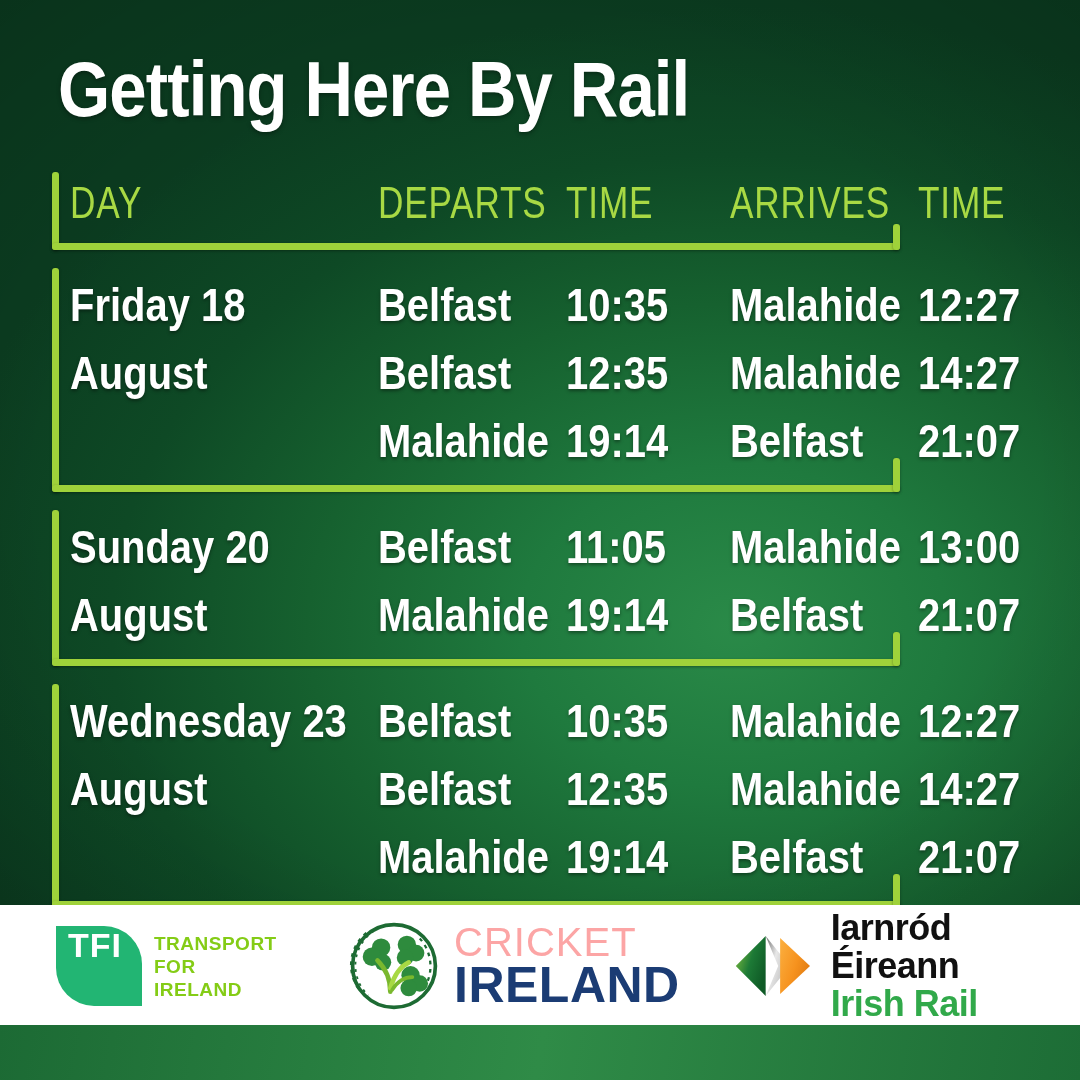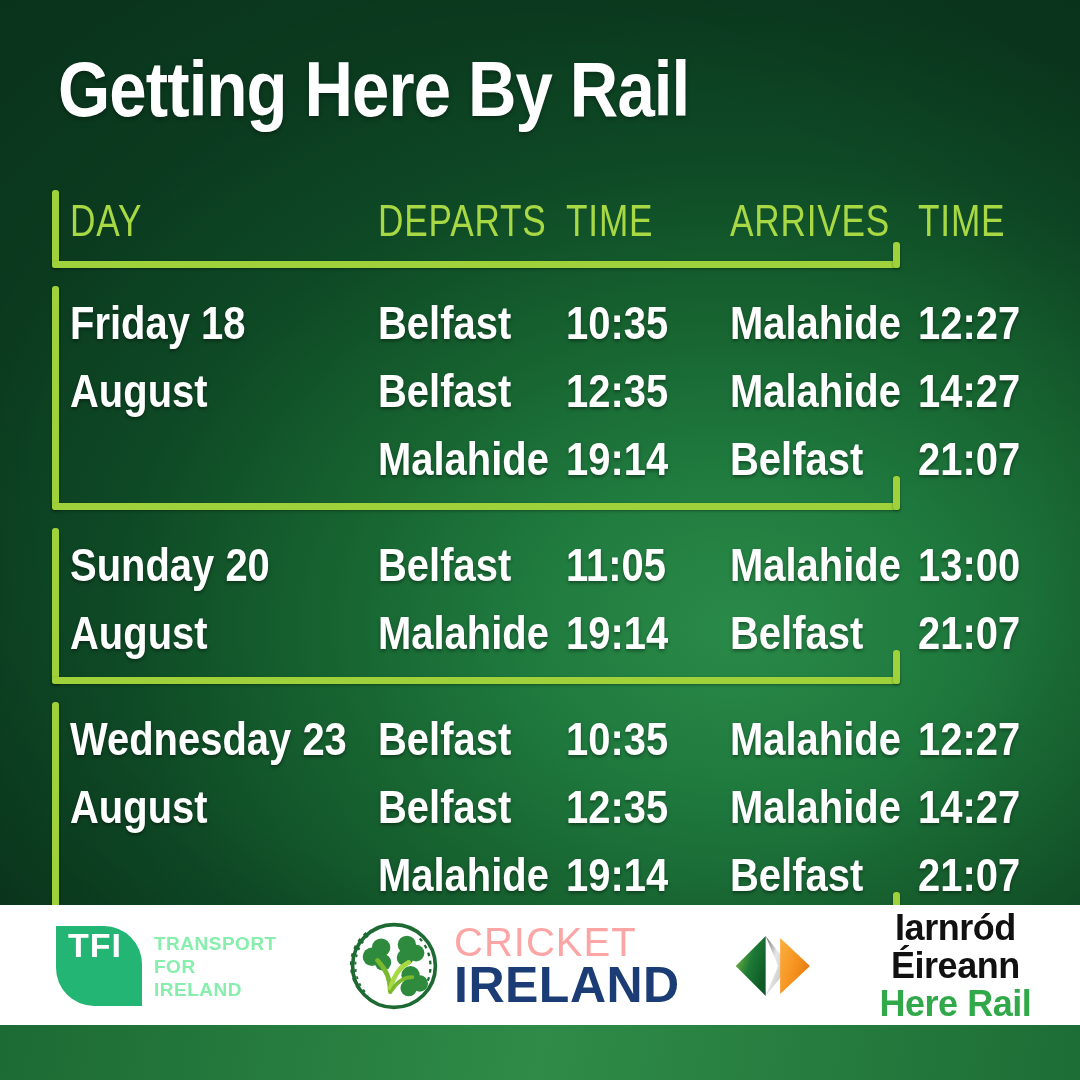--- a/index.html
+++ b/index.html
@@ -36,21 +36,21 @@
     letter-spacing:-1px;
     color:#ffffff;
     transform:scaleX(0.86);
     transform-origin:left top;
     text-shadow:0 2px 5px rgba(0,0,0,0.35);
     white-space:nowrap;
   }
 
   
   #table{
-    position:absolute;left:0;top:190px;width:952px;
+    position:absolute;left:0;top:172px;width:952px;
   }
 
   .block{
     position:relative;
     margin:0 0 18px 0;
     padding:0;
   }
   
   .bracket{
     position:absolute;
@@ -131,39 +131,39 @@
     width:86px;height:80px;background:#22b573;
     border-radius:0 38px 0 38px;
     display:flex;align-items:flex-start;justify-content:center;
   }
   .tfi-mark span{
     color:#ffffff;font-weight:bold;font-size:34px;letter-spacing:1px;
     font-family:"Liberation Sans",sans-serif;
     transform:translateX(-4px);
   }
   .tfi-words{
-    margin-left:12px;color:#86efac;font-weight:bold;
+    margin-left:12px;color:#84cc16;font-weight:bold;
     font-size:19px;line-height:23px;letter-spacing:0.5px;
     font-family:"Liberation Sans",sans-serif;
   }
 
   
   #ci{left:348px;top:920px;height:92px;}
   .ci-words{margin-left:14px;}
   .ci-words .l1{
     color:#fca5a5;font-size:40px;line-height:38px;font-weight:normal;
     letter-spacing:1px;font-family:"Liberation Sans",sans-serif;
   }
   .ci-words .l2{
     color:#1b3c74;font-size:50px;line-height:48px;font-weight:bold;
     letter-spacing:0.5px;font-family:"Liberation Sans",sans-serif;
   }
 
   
-  #ir{left:730px;top:928px;height:76px;text-align:center;}
+  #ir{left:730px;top:928px;height:76px;}
   .ir-words{margin-left:14px;}
   .ir-words .l1{
     color:#111111;font-size:36px;line-height:38px;font-weight:bold;
     letter-spacing:-0.5px;font-family:"Liberation Sans",sans-serif;
   }
   .ir-words .l2{
     color:#31a94a;font-size:36px;line-height:38px;font-weight:bold;
     letter-spacing:-0.5px;font-family:"Liberation Sans",sans-serif;
   }
 </style>
@@ -339,18 +339,18 @@
             <stop offset="60%" stop-color="#f6921e"></stop>
             <stop offset="100%" stop-color="#e07b12"></stop>
         </linearGradient>
       </defs>
       <path d="M37 4 L37 66 L6 35 Z" fill="url(#gG)"></path>
       <path d="M37 4 L62 35 L37 66 L50 35 Z" fill="url(#gW)"></path>
       <path d="M52 6 L83 35 L52 64 Z" fill="url(#gO)"></path>
     </svg>
     <div class="ir-words">
       <div class="l1">Iarnród Éireann</div>
-      <div class="l2">Here Rail</div>
+      <div class="l2">Irish Rail</div>
     </div>
   </div>
 
   <div id="bottomstrip"></div>
 </div>
 
 </body></html>

